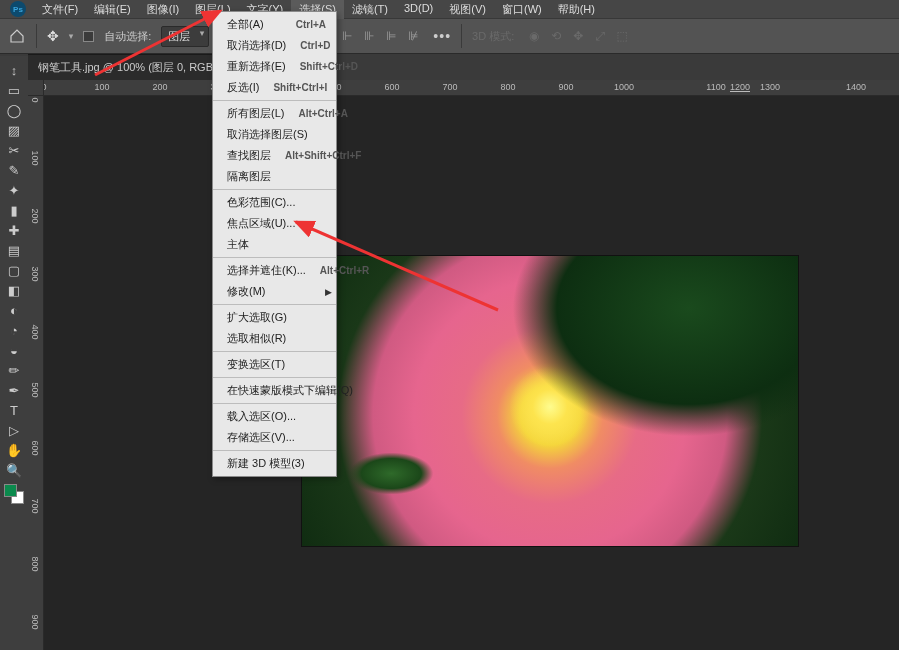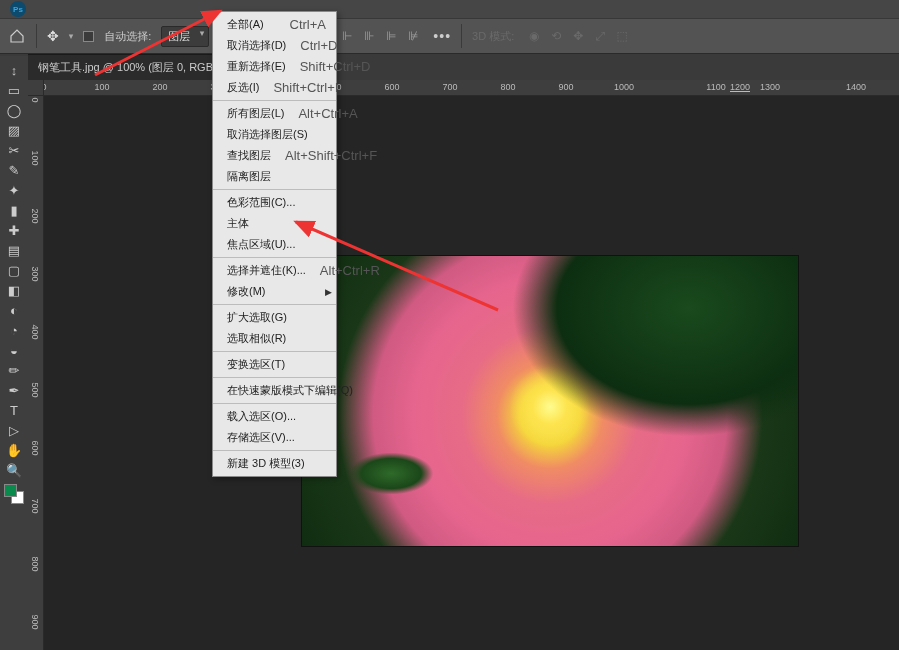--- a/index.html
+++ b/index.html
@@ -35,30 +35,43 @@
 .toolbox .swatch .bg { position:absolute; bottom:0; right:0; width:13px; height:13px; background:#fff; border:1px solid #888; }
 .canvas-area { position:absolute; top:96px; left:44px; right:0; bottom:0; background:#252525; overflow:hidden; }
 .photo { position:absolute; left:258px; top:160px; width:496px; height:290px; background:radial-gradient(circle at 50% 55%, #f6e24d 0%, #f4d53b 10%, #f08c64 18%, #e76b86 30%, #e6658e 46%, #d05a82 60%, #1a3818 72%, #0e2a10 100%); box-shadow: 0 0 0 1px #111; }
 .photo::before { content:""; position:absolute; inset:0; background:
   radial-gradient(ellipse 60px 30px at 18% 75%, #2f6a2a 0%, #1b4719 50%, transparent 70%),
   radial-gradient(ellipse 220px 160px at 78% 18%, #1a4a1d 0%, #0d2e11 60%, transparent 80%),
   radial-gradient(circle at 50% 52%, rgba(255,255,150,.9) 0%, rgba(255,230,80,.8) 6%, transparent 14%);
 }
 .menu { position:absolute; top:11px; left:212px; width:125px; background:#e8e8e8; border:1px solid #8a8a8a; box-shadow:2px 2px 6px rgba(0,0,0,.35); color:#222; font-size:11px; z-index:50; padding:2px 0; }
 .menu .row { display:flex; justify-content:space-between; align-items:center; padding:3px 10px 3px 14px; white-space:nowrap; position:relative; }
-.menu .row .sc { color:#555; font-size:13px; margin-left:14px; }
+.menu .row .sc { color:#555; font-size:10px; margin-left:14px;font-weight:bold; }
 .menu .row .arr { position:absolute; right:4px; font-size:9px; color:#333; }
 .menu hr { border:0; border-top:1px solid #bcbcbc; margin:2px 0; }
 svg.arrow { position:absolute; pointer-events:none; z-index:60; }
 </style>
 </head>
 <body>
 
 <div class="menubar">
   <div class="ps-icon">Ps</div>
+  <div id="menubar-items" style="display: flex;">
+      <div class="mi">文件(F)</div>
+      <div class="mi">编辑(E)</div>
+      <div class="mi">图像(I)</div>
+      <div class="mi">图层(L)</div>
+      <div class="mi">文字(Y)</div>
+      <div class="mi active">选择(S)</div>
+      <div class="mi">滤镜(T)</div>
+      <div class="mi">3D(D)</div>
+      <div class="mi">视图(V)</div>
+      <div class="mi">窗口(W)</div>
+      <div class="mi">帮助(H)</div>
+    </div>
 </div>
 
 <div class="optbar">
   <div class="home">
     <svg width="16" height="16" viewBox="0 0 16 16">
         <path d="M2 8 L8 2 L14 8 L14 14 L2 14 Z" fill="none" stroke="#ccc" stroke-width="1.2"></path>
       </svg>
   </div>
   <div class="sep"></div>
   <span class="tool-glyph">✥</span>
@@ -194,24 +207,24 @@
       <span class="sc">Alt+Shift+Ctrl+F</span>
     </div>
     <div class="row">
       <span>隔离图层</span>
     </div>
     <hr>
     <div class="row">
       <span>色彩范围(C)...</span>
     </div>
     <div class="row">
+      <span>焦点区域(U)...</span>
+    </div>
+    <div class="row">
       <span>主体</span>
-    </div>
-    <div class="row">
-      <span>焦点区域(U)...</span>
     </div>
     <hr>
     <div class="row">
       <span>选择并遮住(K)...</span>
       <span class="sc">Alt+Ctrl+R</span>
     </div>
     <div class="row">
       <span>修改(M)</span>
       <span class="arr">▶</span>
     </div>

